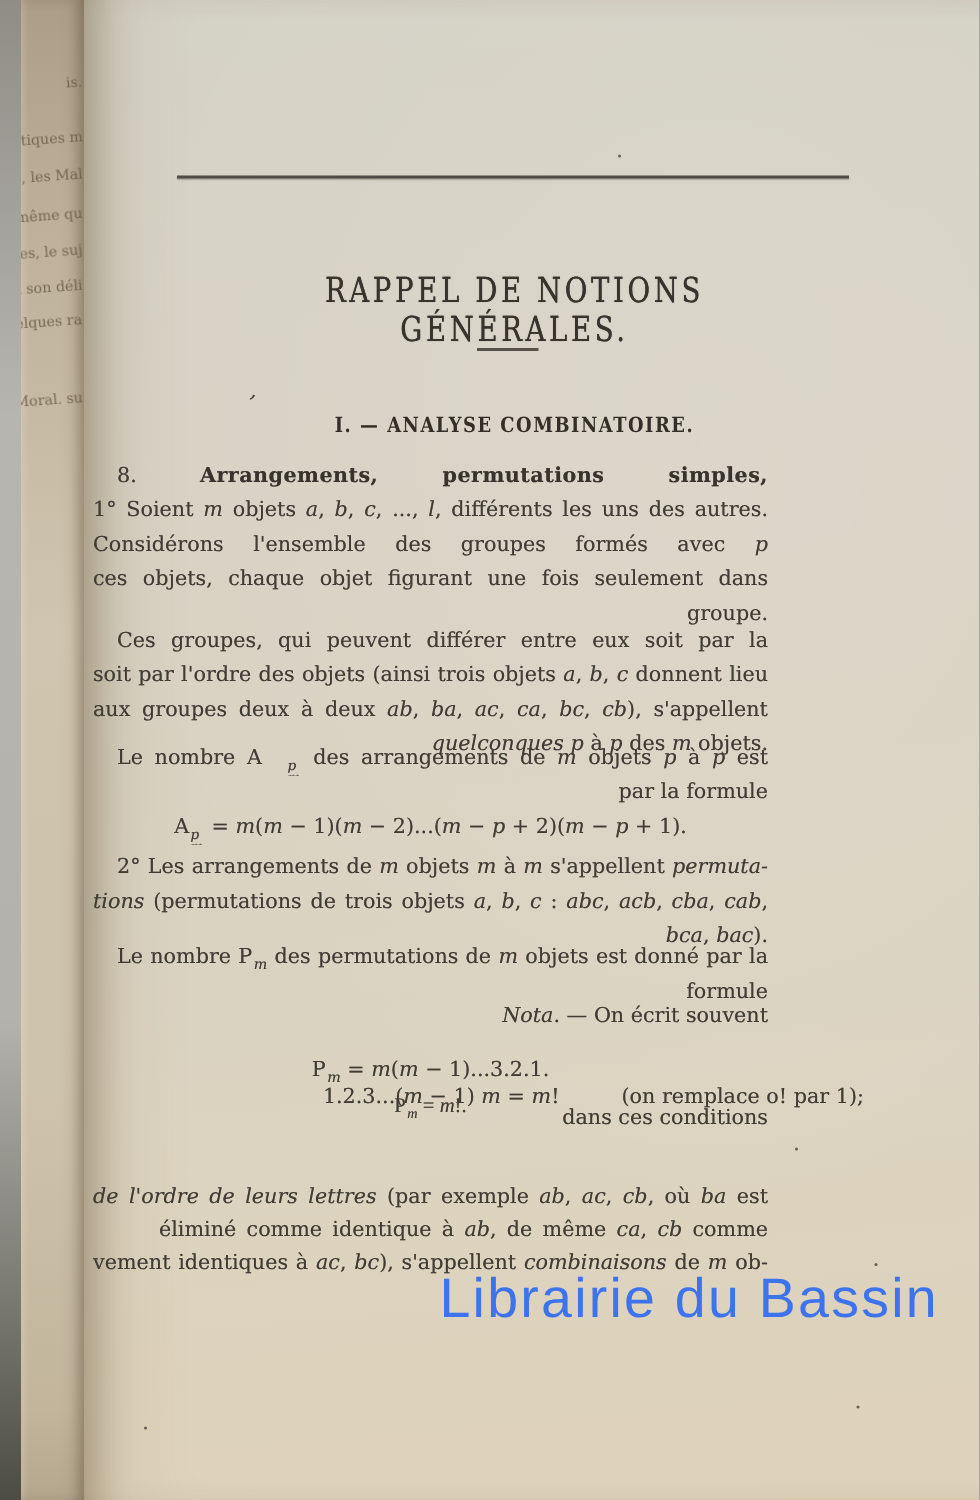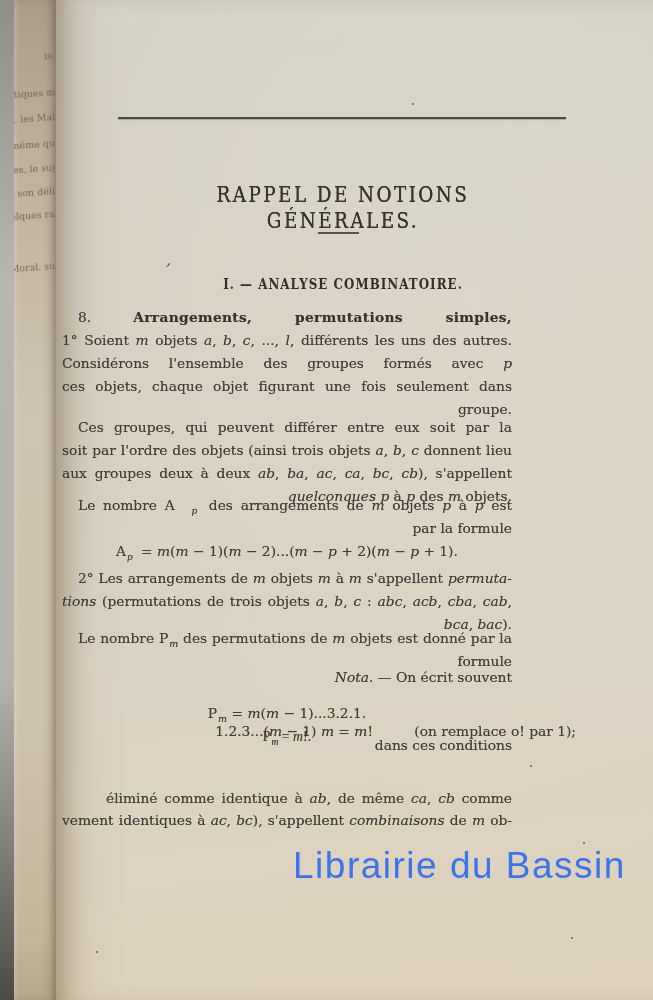--- a/index.html
+++ b/index.html
@@ -116,20 +116,21 @@
       <div class="block" style="top: 720px; padding-left: 64px;">
         <div class="line plain">1.2.3...(<i>m</i> − 1) <i>m</i> = <i>m</i>!   (on remplace o! par 1);</div>
       </div>
       <div class="block" style="top: 734px;">
         <div class="line plain">dans ces conditions</div>
       </div>
       <div class="block" style="top: 725px; font-family: Liberation Serif, serif;">
         <div class="line center"><span class="mvar">P<span class="sb">m</span></span> = <i>m</i>!.</div>
       </div>
       <div class="block" style="top: 787px;">
+        <div class="line jl" style="height: 22px; line-height: 22px;"><i>de l'ordre de leurs lettres</i> (par exemple <i>ab</i>, <i>ac</i>, <i>cb</i>, où <i>ba</i> est</div>
         <div class="line jl" style="height: 22px; line-height: 22px; margin-left: 44px;">éliminé comme identique à <i>ab</i>, de même <i>ca</i>, <i>cb</i> comme respecti-</div>
         <div class="line jl" style="height: 22px; line-height: 22px;">vement identiques à <i>ac</i>, <i>bc</i>), s'appellent <i>combinaisons</i> de <i>m</i> ob-</div>
       </div>
     </div>
 
   <span class="speck" style="left:583px;top:842px"></span>
   <span class="speck" style="left:571px;top:937px"></span>
   <span class="speck" style="left:530px;top:765px"></span>
   <span class="speck" style="left:96px;top:951px"></span>
   <span class="speck" style="left:412px;top:103px"></span>

